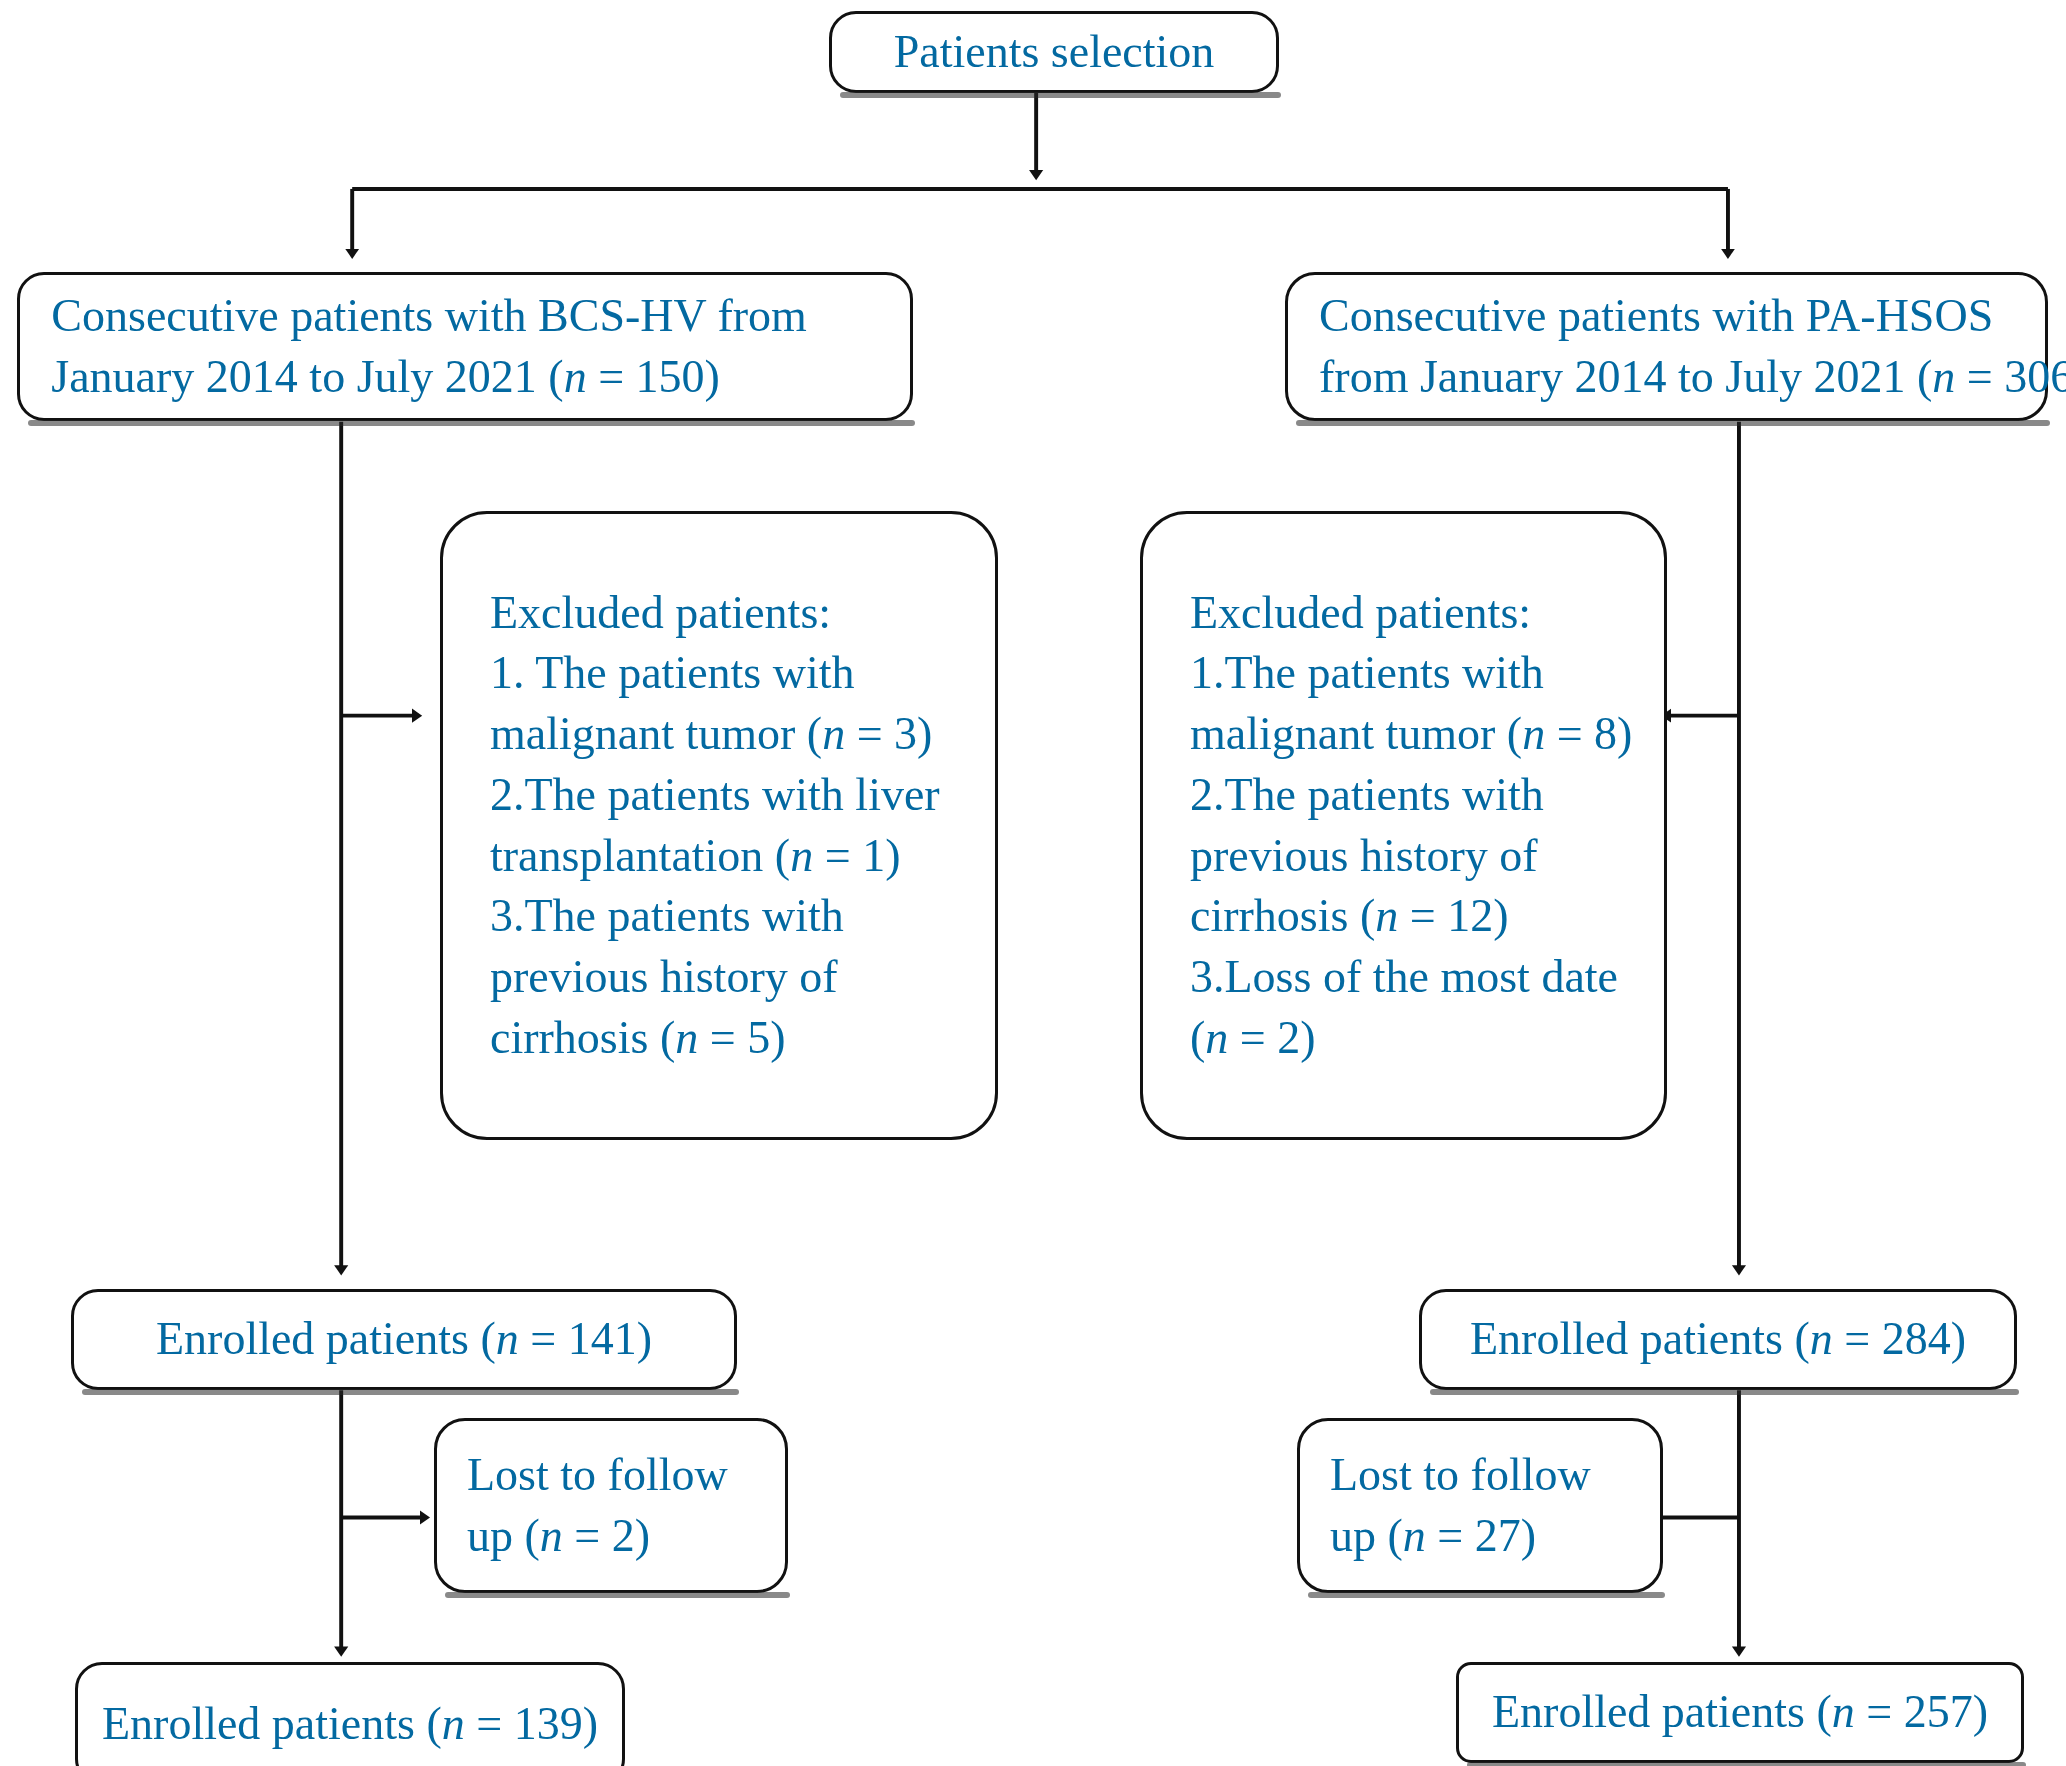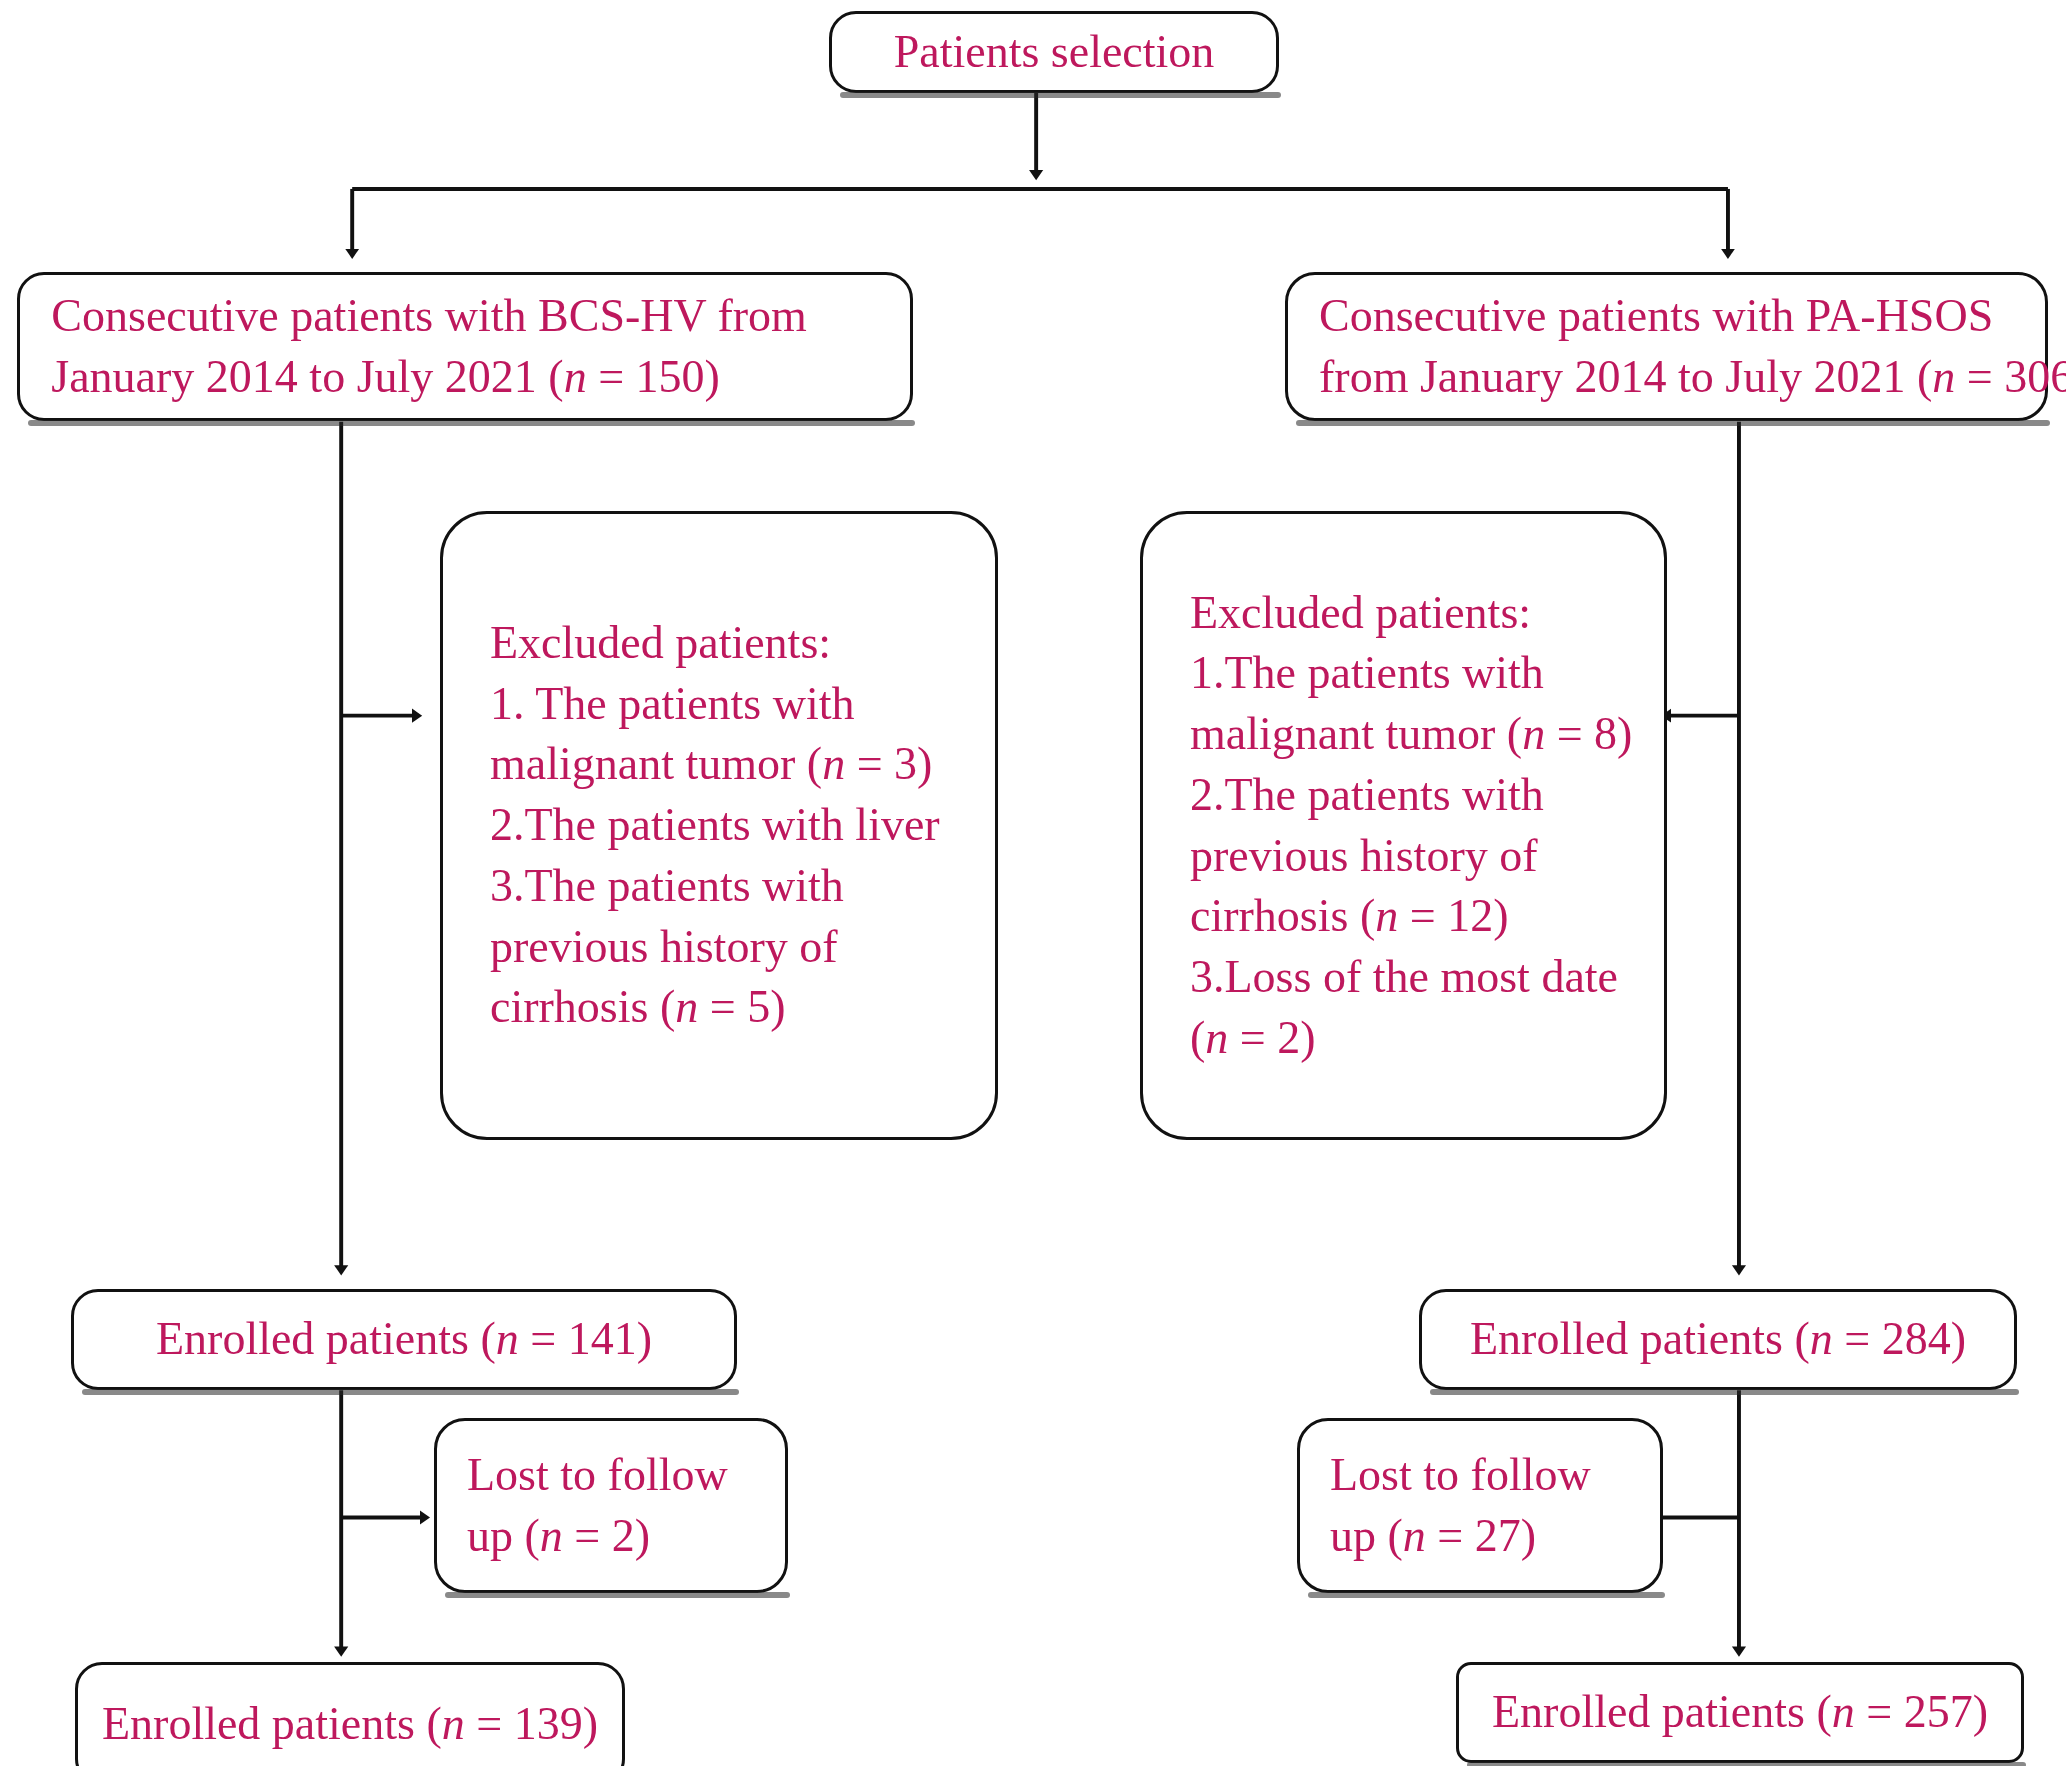--- a/index.html
+++ b/index.html
@@ -37,21 +37,21 @@
   .node.center {
     align-items: center;
     text-align: center;
   }
   .node.lead {
     align-items: flex-start;
     text-align: left;
   }
   .node .line {
     display: block;
-    color: #be185d;
+    color: #0369a1;
     font-size: 46px;
     line-height: 1.32;
     white-space: nowrap;
   }
   .node.pad-lr { padding-left: 31px; padding-right: 31px; }
   .node.pad-exc { padding-left: 47px; padding-right: 15px; }
   .node.pad-lost { padding-left: 30px; padding-right: 16px; }
   .ital { font-style: italic; }
   
   .node::after {
@@ -143,20 +143,21 @@
   <div class="node lead pad-lr" style="left:1285px; top:272px; width:763px; height:149px;border-radius:30px;">
     <span class="line">Consecutive patients with PA-HSOS</span>
     <span class="line"><span>from January 2014 to July 2021 (</span><span class="ital">n</span><span> = 306)</span></span>
   </div>
 
   <div class="node lead pad-exc noshadow" style="left:440px; top:511px; width:558px; height:629px; border-radius:47px;">
     <span class="line">Excluded patients:</span>
     <span class="line">1. The patients with</span>
     <span class="line"><span>malignant tumor (</span><span class="ital">n</span><span> = 3)</span></span>
     <span class="line">2.The patients with liver</span>
+    <span class="line"><span>transplantation (</span><span class="ital">n</span><span> = 1)</span></span>
     <span class="line">3.The patients with</span>
     <span class="line">previous history of</span>
     <span class="line"><span>cirrhosis (</span><span class="ital">n</span><span> = 5)</span></span>
   </div>
 
   <div class="node lead pad-exc noshadow" style="left:1140px; top:511px; width:527px; height:629px; border-radius:47px;">
     <span class="line">Excluded patients:</span>
     <span class="line">1.The patients with</span>
     <span class="line"><span>malignant tumor (</span><span class="ital">n</span><span> = 8)</span></span>
     <span class="line">2.The patients with</span>

